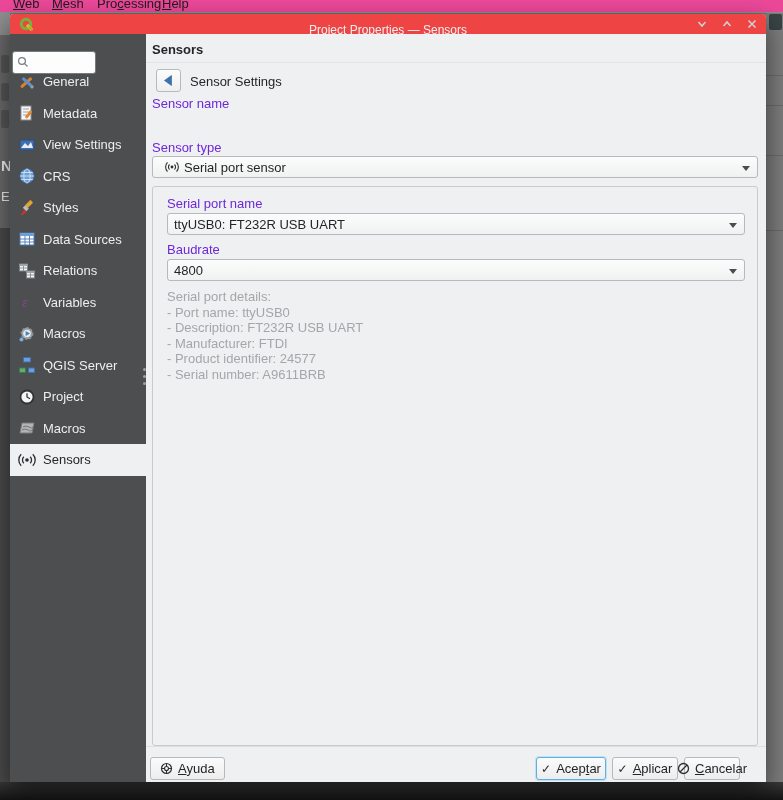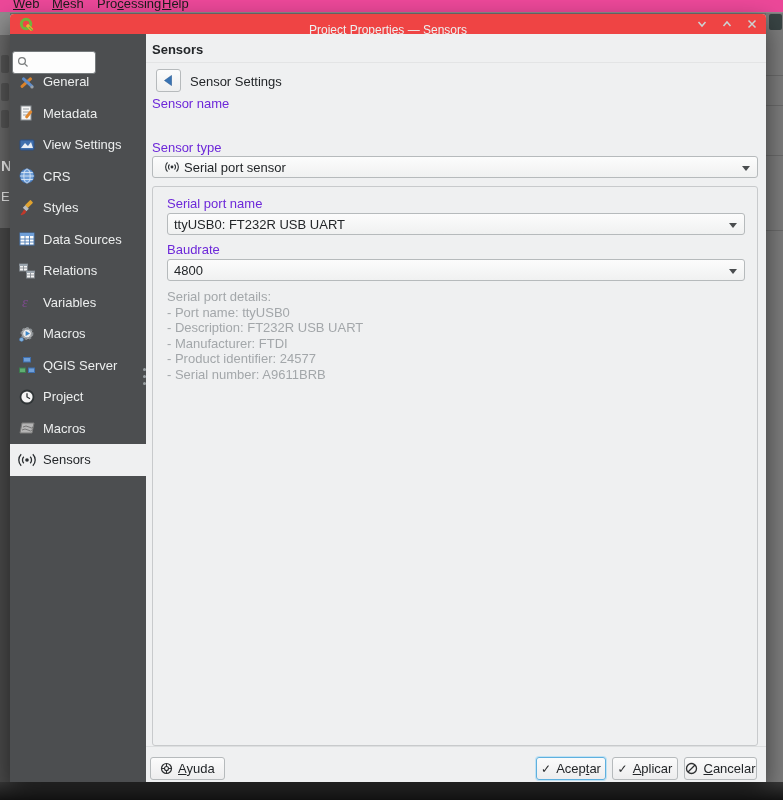--- a/index.html
+++ b/index.html
@@ -353,21 +353,21 @@
     <div class="btn default" style="left:390px; width:70px;">
       <span class="check-glyph">✓</span>
       <span><span>Acep</span><span class="mn">t</span><span>ar</span></span>
     </div>
 
     <div class="btn" style="left:466px; width:66px;">
       <span class="check-glyph">✓</span>
       <span><span class="mn">A</span><span>plicar</span></span>
     </div>
 
-    <div class="btn" style="left:538px; width:73px;">
+    <div class="btn" style="left:538px; width:56px;">
       <span class="bicon">
           <svg width="13" height="13" viewBox="0 0 13 13">
             <circle cx="6.5" cy="6.5" r="5" fill="none" stroke="#2d2f31" stroke-width="1.3"></circle>
             <path d="M3 10 L10 3" stroke="#2d2f31" stroke-width="1.3"></path>
           </svg>
         </span>
       <span><span class="mn">C</span><span>ancelar</span></span>
     </div>
   </div>
 

